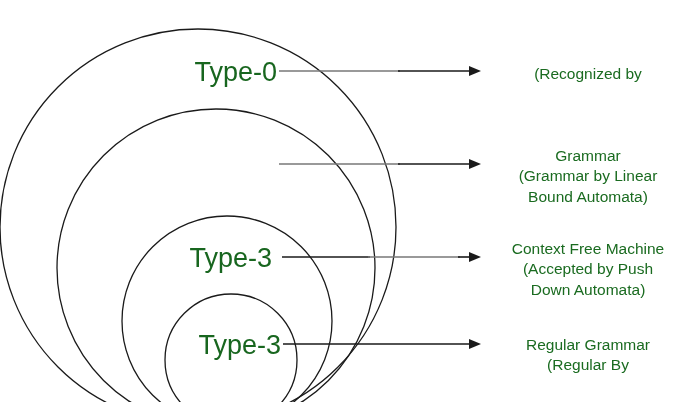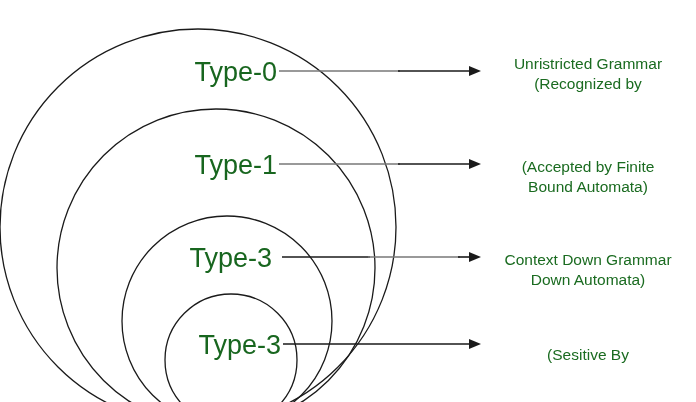--- a/index.html
+++ b/index.html
@@ -94,36 +94,37 @@
       <polygon class="arrow-head" points="481,232 469,227 469,237"></polygon>
     </g>
 
     <g>
       <line class="arrow-line" x1="283" y1="319" x2="473" y2="319" stroke="#1a1a1a"></line>
       <polygon class="arrow-head" points="481,319 469,314 469,324"></polygon>
     </g>
   </svg>
 
   <div class="type-label" style="left:277px; top:47px;">Type-0</div>
-  <div class="type-label" style="left:277px; top:140px;">Type-1</div>
   <div class="type-label" style="left:272px; top:233px;">Type-3</div>
   <div class="type-label" style="left:281px; top:320px;">Type-3</div>
 
   <div class="desc-block" style="left:588px; top:49px;">
-    <span class="desc-line">Unristricted Grammar</span>
     <span class="desc-line">(Recognized by</span>
   </div>
 
   <div class="desc-block" style="left:588px; top:152px;">
-    <span class="desc-line">(Accepted by Finite</span>
+    <span class="desc-line">Grammar</span>
+    <span class="desc-line">(Grammar by Linear</span>
     <span class="desc-line">Bound Automata)</span>
   </div>
 
   <div class="desc-block" style="left:588px; top:245px;">
-    <span class="desc-line">Context Down Grammar</span>
+    <span class="desc-line">Context Free Machine</span>
+    <span class="desc-line">(Accepted by Push</span>
     <span class="desc-line">Down Automata)</span>
   </div>
 
   <div class="desc-block" style="left:588px; top:330px;">
-    <span class="desc-line">(Sesitive By</span>
+    <span class="desc-line">Regular Grammar</span>
+    <span class="desc-line">(Regular By</span>
   </div>
 
 </div>
 
 </body></html>

